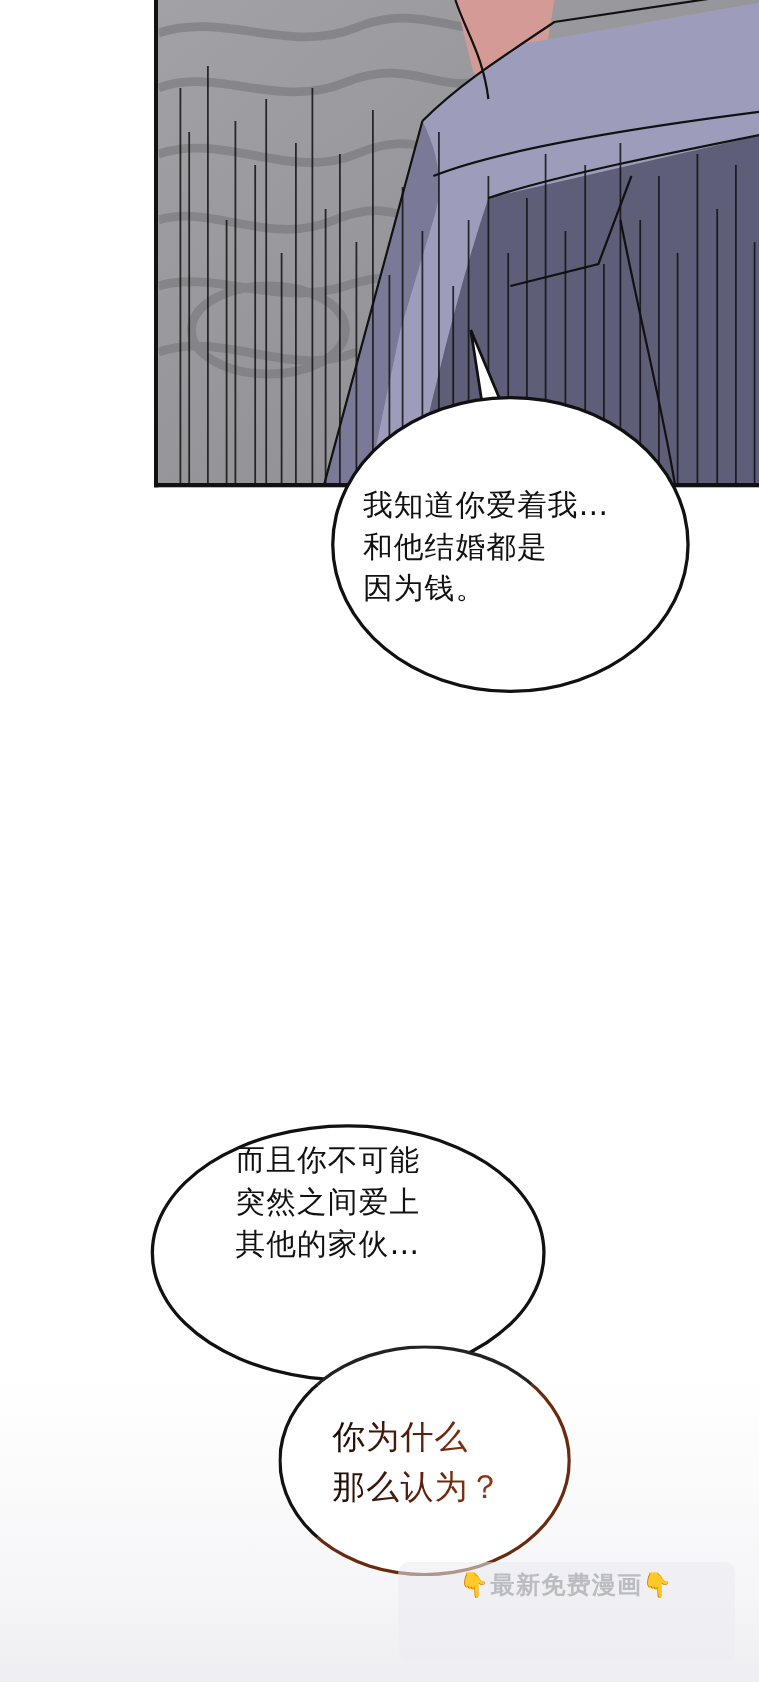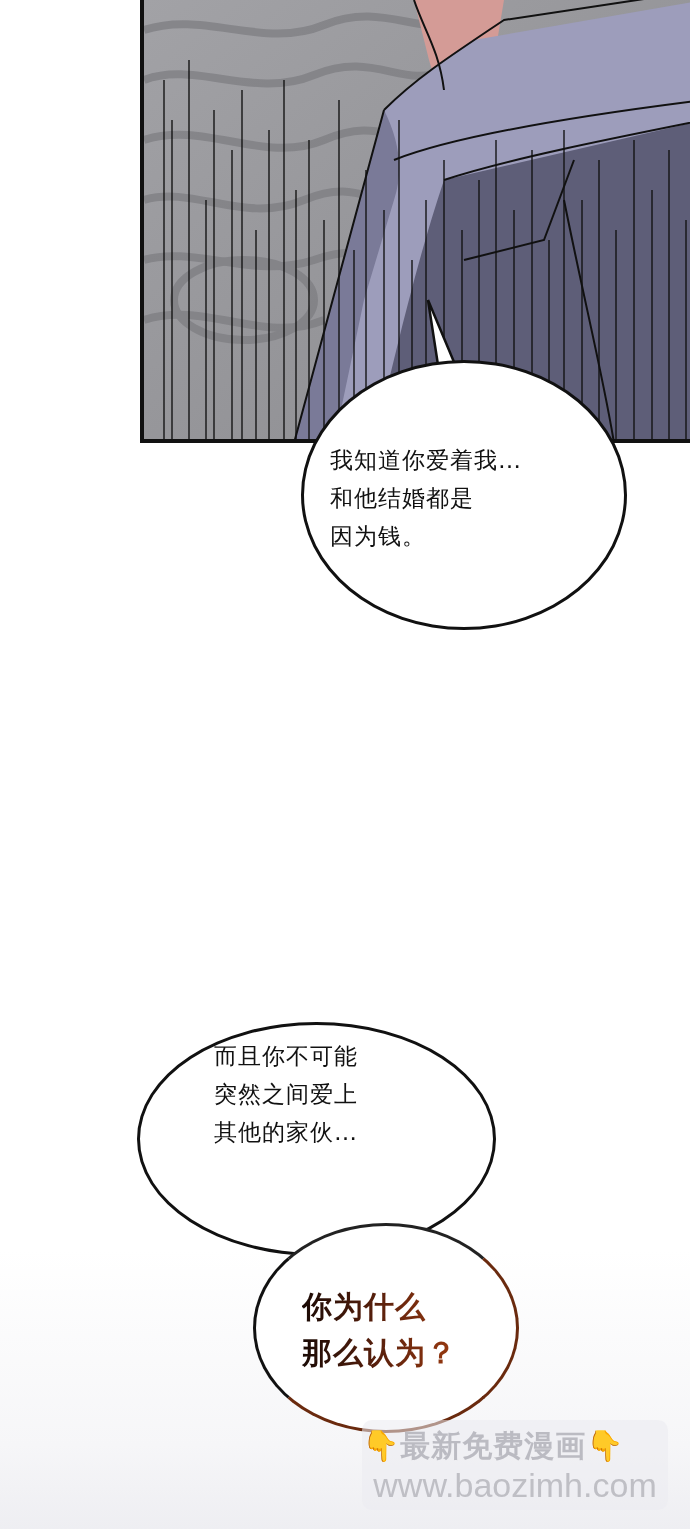--- a/index.html
+++ b/index.html
@@ -4,31 +4,31 @@
 <style>
   html, body { margin:0; padding:0; }
   body { width:690px; height:1529px; position:relative; overflow:hidden; background:#ffffff;
          font-family:"DejaVu Sans", sans-serif; }
   .bottom-fade { position:absolute; left:0; top:1250px; width:690px; height:279px;
          background:linear-gradient(to bottom, #ffffff 0%, #f6f6f8 70%, #eeeef2 100%); }
   .panel { position:absolute; left:140px; top:0; width:560px; height:443px; overflow:hidden;
            border-left:4px solid #111; border-bottom:4px solid #111; box-sizing:border-box; }
   .panel svg { display:block; }
   .bubble { position:absolute; background:#fff; border:3px solid #111; border-radius:50%; box-sizing:border-box; }
-  .bubble-text { position:absolute; font-size:23px; line-height:38px; color:#111; letter-spacing:1px; white-space:pre; }
+  .bubble-text { position:absolute; font-size:27px; line-height:38px; color:#111; letter-spacing:1px; white-space:pre; }
   .bubble-1 { left:301px; top:360px; width:326px; height:270px; }
   .bubble-2 { left:137px; top:1022px; width:359px; height:234px; }
   .bubble-3 { left:253px; top:1223px; width:266px; height:210px; border:3px solid #6a2a0e;
               border-left-color:#111; border-top-color:#222; }
-  .bubble-3 .bubble-text { font-weight:bold; font-size:30px; line-height:46px;
+  .bubble-3 .bubble-text { font-weight:normal; font-size:30px; line-height:46px;
               background:linear-gradient(90deg, #1a0a05 0%, #5a200c 50%, #9a3a10 100%);
               -webkit-background-clip:text; background-clip:text; color:transparent; }
   .watermark { position:absolute; left:362px; top:1420px; width:306px; height:90px;
                background:rgba(235,235,240,0.55); border-radius:10px; }
-  .wm-line1 { position:absolute; left:0; top:6px; width:100%; font-size:30px;
+  .wm-line1 { position:absolute; left:0; top:6px; width:100%; text-align:center; font-size:22px;
               color:rgba(170,170,178,0.75); font-weight:bold; letter-spacing:1px; }
   .wm-line2 { position:absolute; left:0; top:46px; width:100%; text-align:center; font-size:34px;
               color:rgba(175,175,182,0.75); font-family:"Liberation Sans", sans-serif; }
   .hand { color:#f5b82e; font-weight:normal; }
 </style>
 </head>
 <body>
 
 <div class="bottom-fade"></div>
 
@@ -123,14 +123,13 @@
 
 <div class="bubble bubble-3">
   <div class="bubble-text" style="left:46px;top:58px;">你为什么
 那么认为？</div>
 </div>
 
 <div class="watermark">
   <div class="wm-line1">
     <span class="hand">👇</span><span>最新免费漫画</span><span class="hand">👇</span>
   </div>
-  <div class="wm-line2">www.baozimh.com</div>
 </div>
 
 </body></html>

